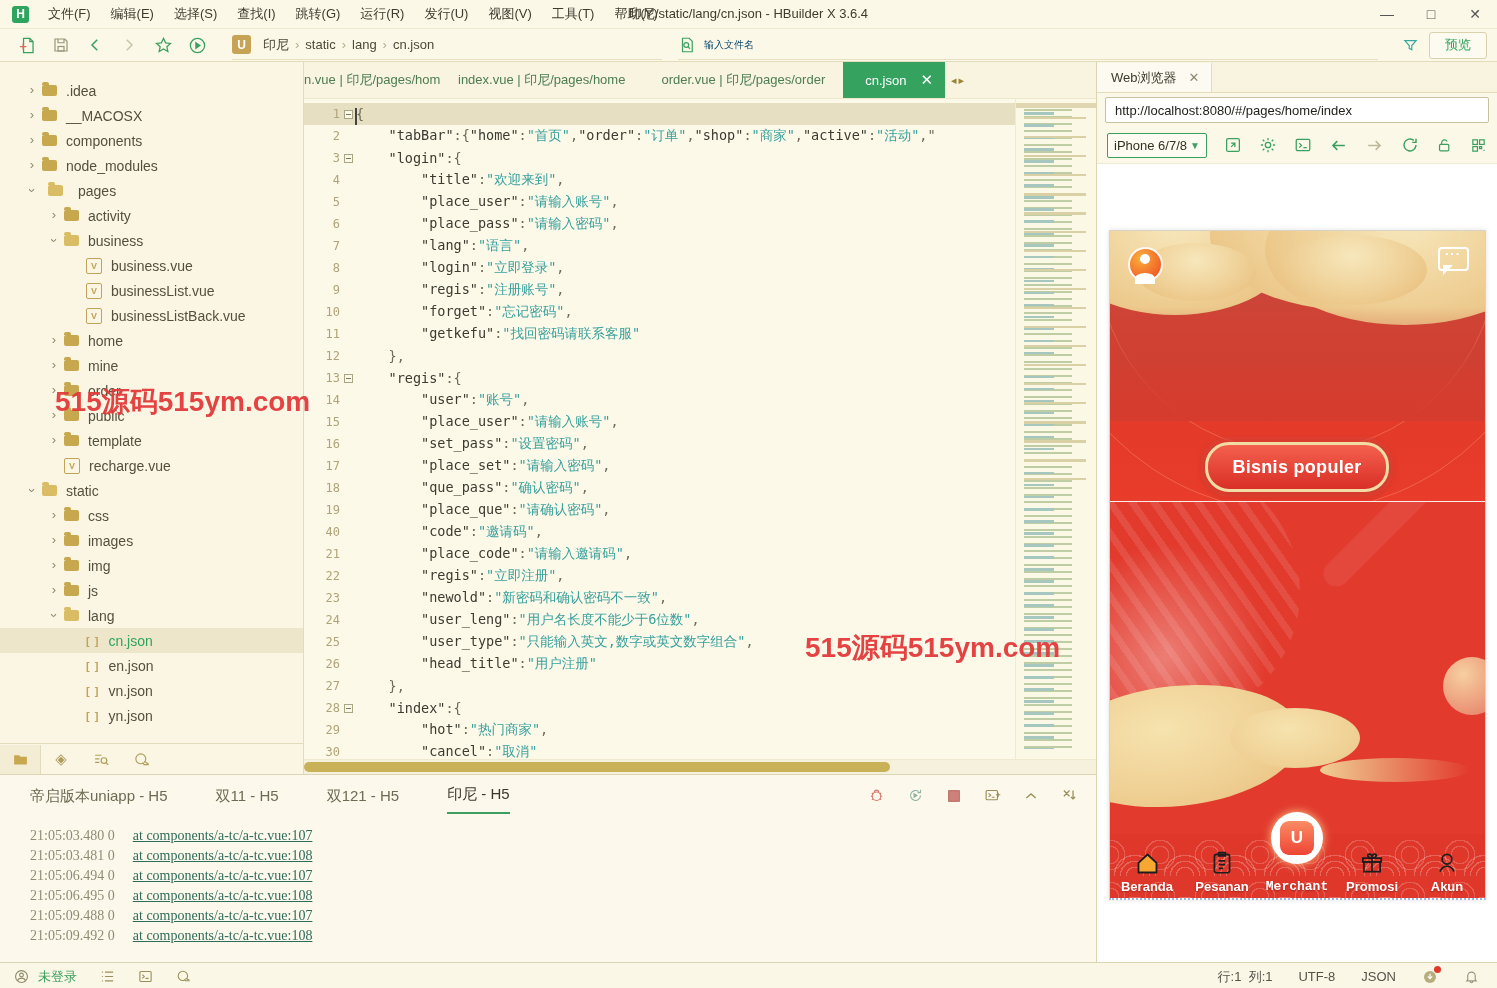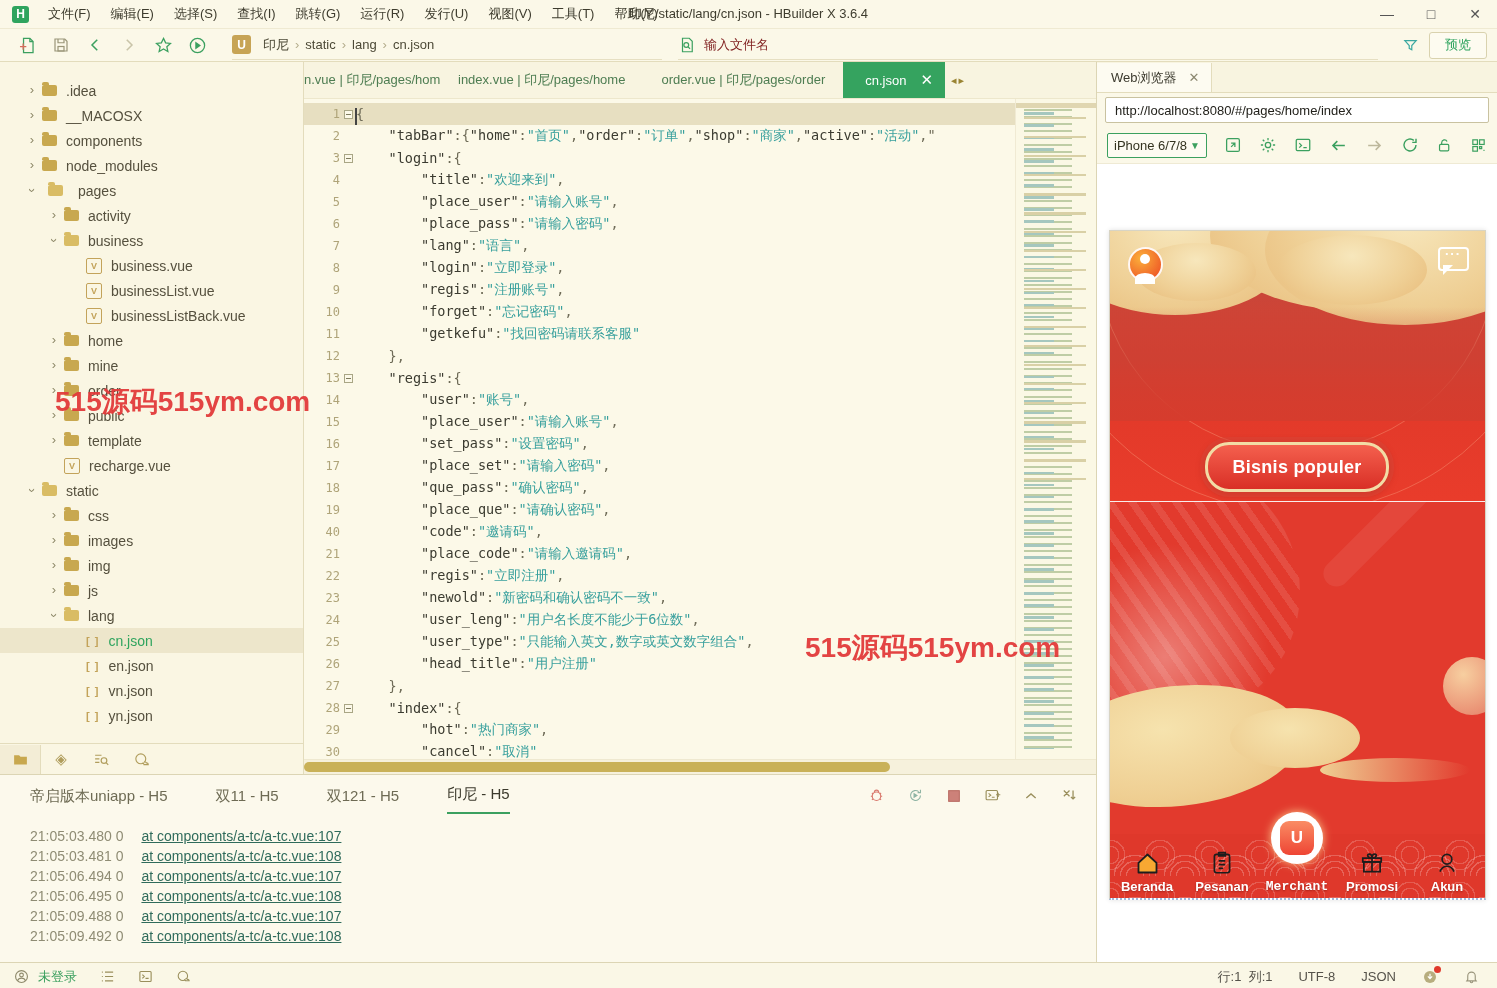--- a/index.html
+++ b/index.html
@@ -1,40 +1,40 @@
 <!DOCTYPE html>
 <html><head>
 <meta charset="utf-8">
 <style>
   html,body{margin:0;padding:0;}
   body{width:1497px;height:988px;overflow:hidden;position:relative;
        font-family:"Liberation Sans","DejaVu Sans",sans-serif;background:#FBF8E8;color:#4a4738;
        -webkit-font-smoothing:antialiased;}
-  .mono{font-family:Liberation Sans, sans-serif;}
+  .mono{font-family:Liberation Serif, serif;}
 
   
   .titlebar{height:28px;display:flex;align-items:center;background:#FBF8E8;border-bottom:1px solid #EFEAD2;position:relative;}
   .appicon{width:17px;height:17px;margin:0 10px 0 12px;background:#2FA45E;border-radius:3px;color:#fff;
            font-weight:bold;font-size:12px;display:flex;align-items:center;justify-content:center;}
   .menubar{display:flex;gap:2px;}
   .menu-item{padding:3px 9px;font-size:13px;color:#3E3C2E;cursor:default;}
   .wintitle{position:absolute;left:50%;transform:translateX(-50%);font-size:13px;color:#3E3C2E;}
   .winbtns{margin-left:auto;display:flex;align-items:center;gap:0;}
   .winbtn{width:44px;height:26px;display:flex;align-items:center;justify-content:center;color:#555;font-size:14px;}
 
   
   .toolbar{height:32px;display:flex;align-items:center;background:#FBF8E8;border-bottom:1px solid #E3DCBC;padding-left:10px;}
   .tbico{width:34px;height:26px;display:flex;align-items:center;justify-content:center;}
   .crumbwrap{display:flex;align-items:center;margin-left:18px;min-width:430px;border-bottom:1px solid #E6DFC2;height:28px;}
   .uicon{width:19px;height:19px;background:#C7A455;border-radius:3px;color:#fff;font-weight:bold;font-size:12px;
          display:flex;align-items:center;justify-content:center;margin-right:8px;}
   .bc-item{font-size:13px;color:#4C4936;padding:0 4px;}
   .bc-sep{color:#B4AD8C;font-size:13px;padding:0 2px;}
   .searchwrap{flex:1;display:flex;align-items:center;margin:0 14px 0 16px;border-bottom:1px solid #E6DFC2;height:28px;gap:8px;}
-  .search-ph{font-size:13px;color:#7f1d1d;}
+  .search-ph{font-size:10px;color:#0c4a6e;}
   .funnel{margin:0 10px;}
   .previewbtn{width:56px;height:25px;border:1px solid #D9D2AE;border-radius:3px;background:#FDFBF0;color:#2FA45E;
               font-size:13px;display:flex;align-items:center;justify-content:center;margin-right:10px;}
 
   
   .mainrow{display:flex;height:900px;}
   .leftcol{width:1097px;display:flex;flex-direction:column;border-right:1px solid #DCD5B4;}
   .workzone{height:712px;display:flex;}
 
   

